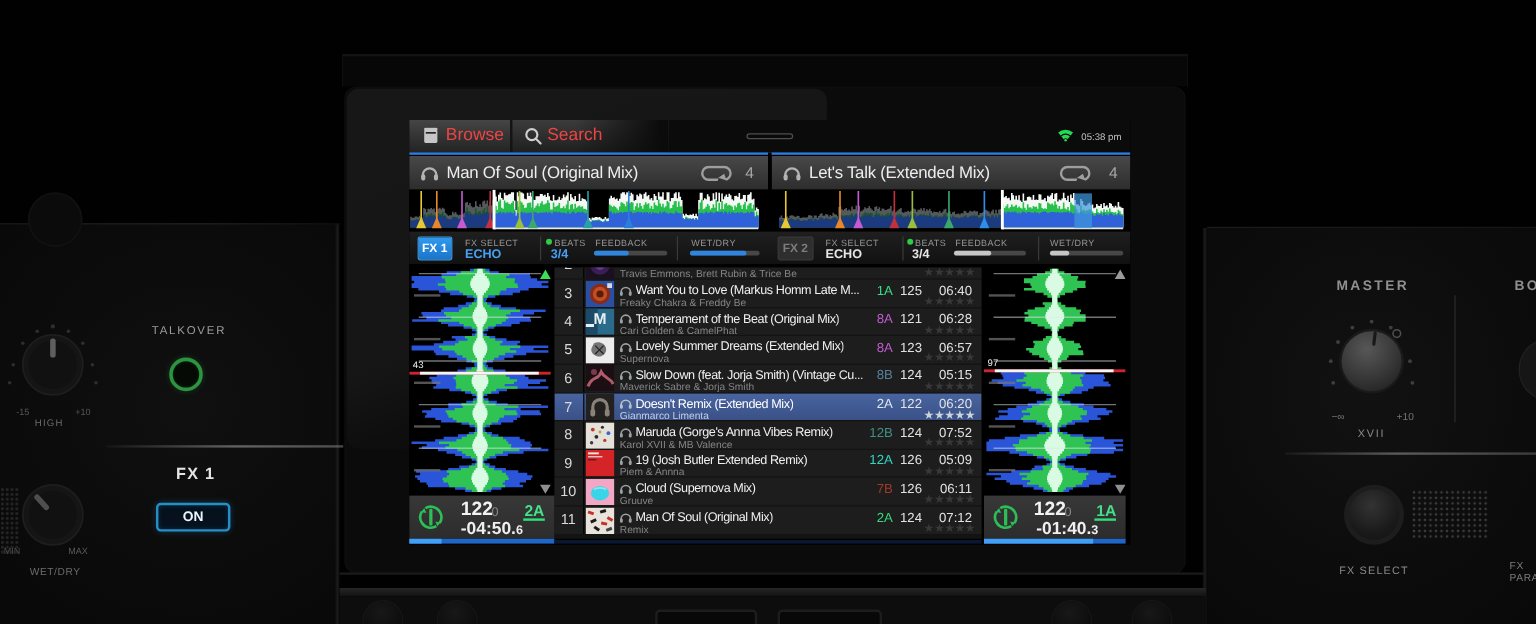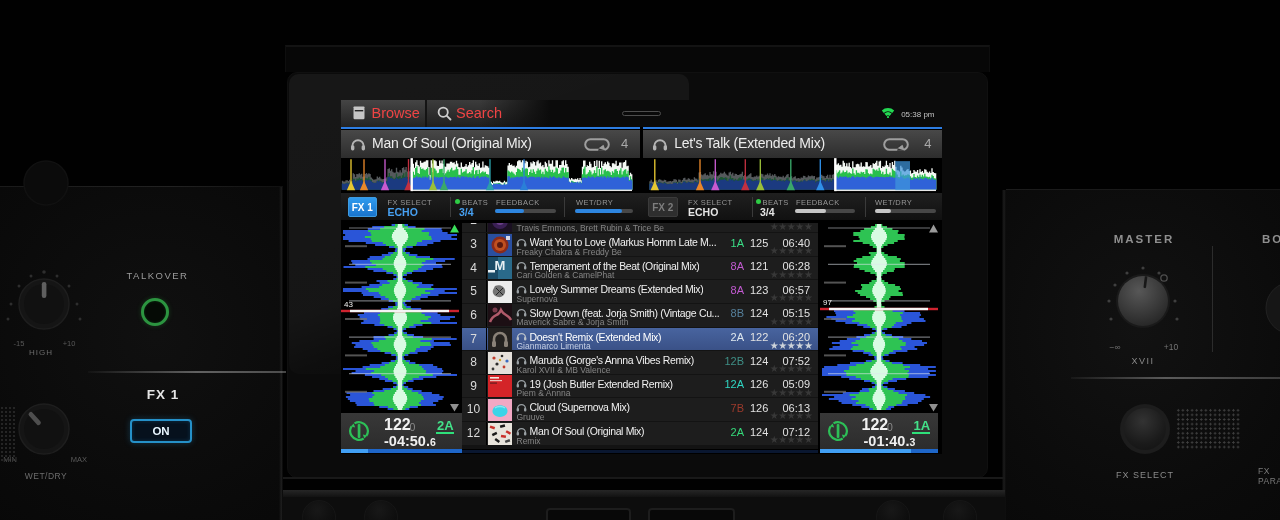--- a/index.html
+++ b/index.html
@@ -117,21 +117,21 @@
 <div class="abs" style="left:141px;top:298px;width:28px;height:28px;border-radius:50%;border:3px solid #2c9440;background:#050a05;box-shadow:0 0 5px rgba(50,190,70,0.22), inset 0 0 3px rgba(50,190,70,0.2)"></div>
 <div class="abs" style="left:88px;top:371px;width:198px;height:1.5px;background:linear-gradient(to right,rgba(130,130,130,0.05),rgba(165,165,165,0.55) 55%,rgba(165,165,165,0.42))"></div>
 <div class="abs" style="left:118px;top:387px;width:90px;text-align:center;color:#e4e4e4;font-size:13.5px;font-weight:bold;letter-spacing:1px">FX 1</div>
 <div class="abs" style="left:130px;top:419px;width:62px;height:24px;border:2px solid #2590c8;border-radius:4px;background:#06111d;box-shadow:0 0 6px rgba(40,160,230,0.28),inset 0 0 4px rgba(40,160,230,0.22);color:#e8f6ff;font-size:11.5px;font-weight:bold;text-align:center;line-height:20px">ON</div>
 <svg class="abs" style="left:4px;top:389px" width="80" height="80" viewBox="0 0 80 80">
   <circle cx="40" cy="40" r="25" fill="#151515" stroke="#1e1e1e" stroke-width="1.5"></circle>
   <circle cx="40" cy="40" r="20" fill="#111"></circle>
   <rect x="37.8" y="18" width="4.6" height="16" rx="2.2" fill="#4e4e4e" transform="rotate(-42 40 40)"></rect>
 </svg>
 <div class="abs" style="left:0;top:406px;width:16px;height:56px;background:radial-gradient(#2c2c2c 1px,transparent 1.4px);background-size:4px 4px;opacity:0.8"></div>
-<div class="abs slbl" style="left:66px;top:455px;width:26px;color:#5a5a5a;font-size:7.5px">MAX</div>
+<div class="abs slbl" style="left:52px;top:455px;width:26px;color:#5a5a5a;font-size:7.5px">MAX</div>
 <div class="abs slbl" style="left:0px;top:455px;width:20px;color:#4a4a4a;font-size:7.5px">MIN</div>
 <div class="abs slbl" style="left:16px;top:471px;width:60px;color:#6c6c6c;font-size:8.5px;letter-spacing:0.5px">WET/DRY</div>
 
 <div class="abs hlbl" style="left:1104px;top:233px;width:80px;font-size:11.5px">MASTER</div>
 <svg class="abs" style="left:1103px;top:261px" width="80" height="80" viewBox="0 0 80 80">
   <g fill="#3f3f3f">
       <circle cx="8" cy="58" r="1.6"></circle>
       <circle cx="6" cy="40" r="1.6"></circle>
       <circle cx="12" cy="24" r="1.6"></circle>
       <circle cx="24" cy="12" r="1.6"></circle>
@@ -492,25 +492,25 @@
         </svg>
         <svg style="position:absolute;left:54.5px;top:4.5px" width="11" height="9" viewBox="0 0 14 11.5">
           <path d="M2 8.5V7a5 5 0 0 1 10 0v1.5" stroke="#9aa0a4" stroke-width="1.7" fill="none"></path>
           <rect x="0.8" y="6.4" width="3" height="4.6" rx="1.4" fill="#9aa0a4"></rect>
           <rect x="10.2" y="6.4" width="3" height="4.6" rx="1.4" fill="#9aa0a4"></rect>
         </svg>
         <div class="title">Cloud (Supernova Mix)</div>
         <div class="artist">Gruuve</div>
         <div class="key" style="color:#9e3b2c">7B</div>
         <div class="bpm">126</div>
-        <div class="dur">06:13</div>
+        <div class="dur">06:11</div>
         <div class="stars">★★★★★</div>
       </div>
       <div class="row" style="top:199.1px">
-        <div class="num">12</div>
+        <div class="num">11</div>
         <svg class="art" width="24" height="22">
           <rect width="24" height="22" fill="#e8e4dc"></rect>
           <rect x="2" y="3" width="5" height="2.5" fill="#c8302a" transform="rotate(20 4 4)"></rect>
           <rect x="12" y="2" width="5" height="2.5" fill="#1a1a1a" transform="rotate(-15 14 3)"></rect>
           <rect x="18" y="8" width="5" height="2.5" fill="#c8302a" transform="rotate(30 20 9)"></rect>
           <rect x="4" y="10" width="5" height="2.5" fill="#1a1a1a" transform="rotate(-25 6 11)"></rect>
           <rect x="13" y="12" width="5" height="2.5" fill="#c8302a" transform="rotate(10 15 13)"></rect>
           <rect x="7" y="16" width="5" height="2.5" fill="#1a1a1a" transform="rotate(35 9 17)"></rect>
           <rect x="17" y="17" width="5" height="2.5" fill="#444" transform="rotate(-20 19 18)"></rect>
         </svg>

